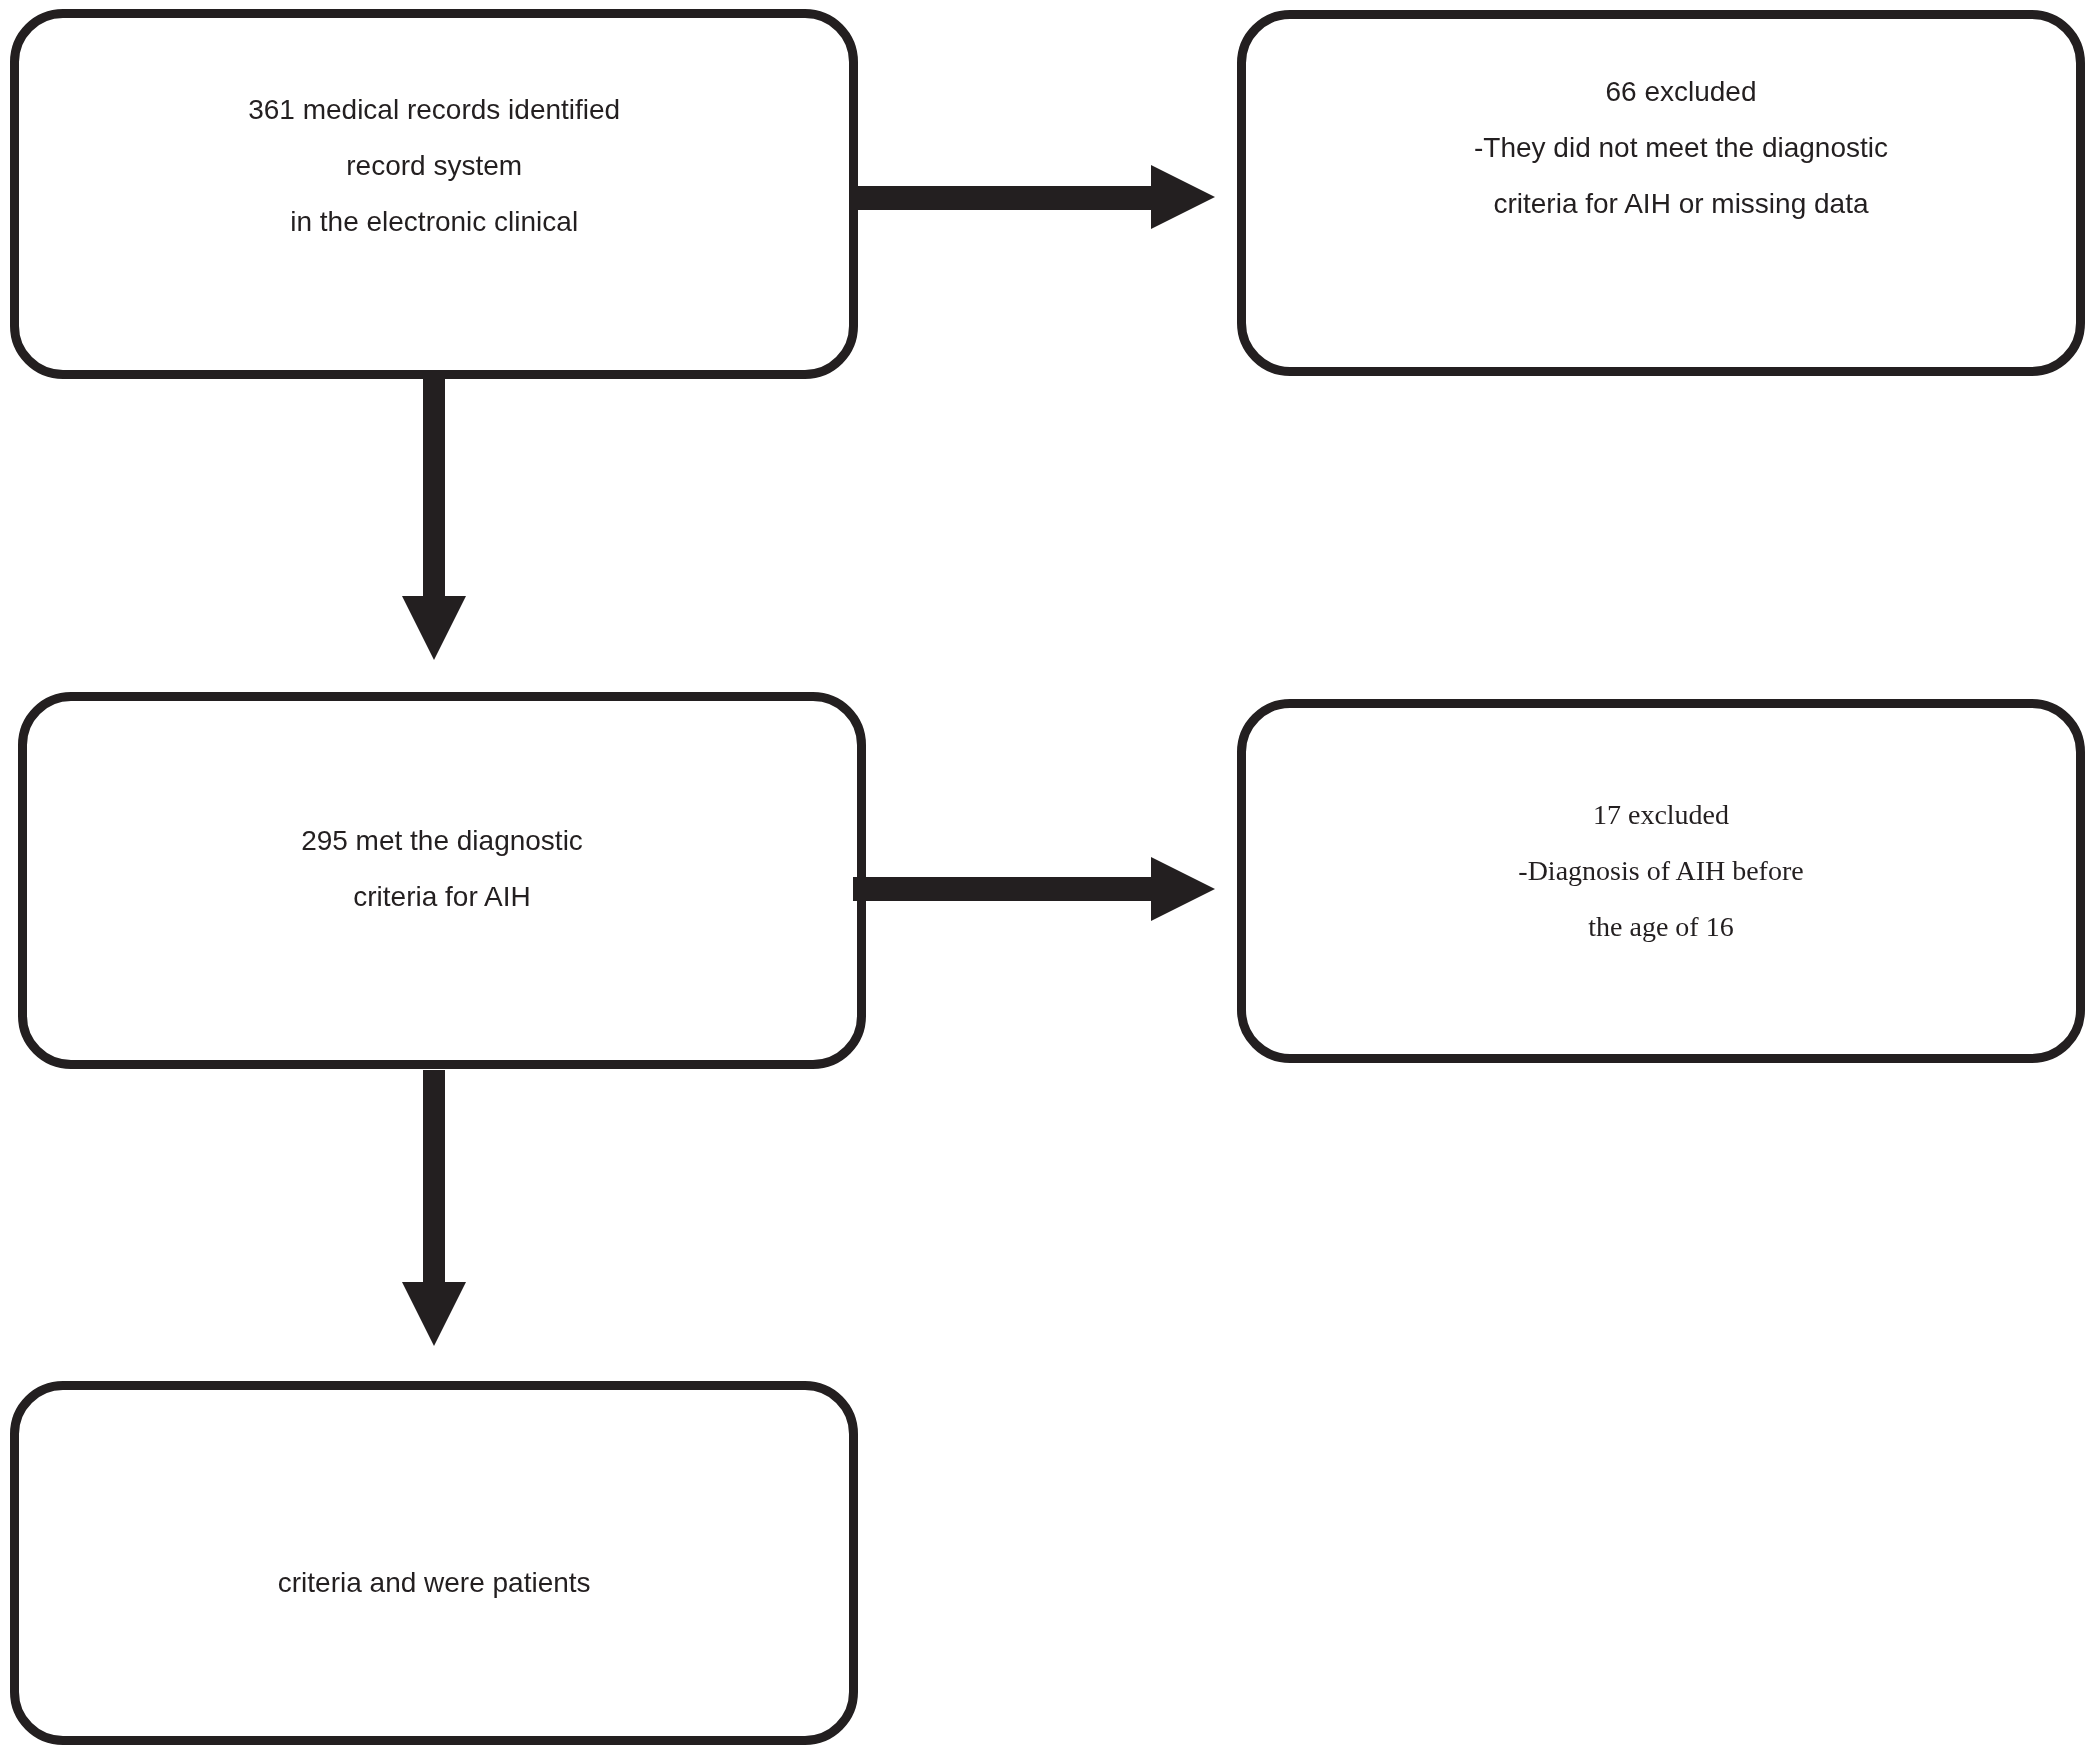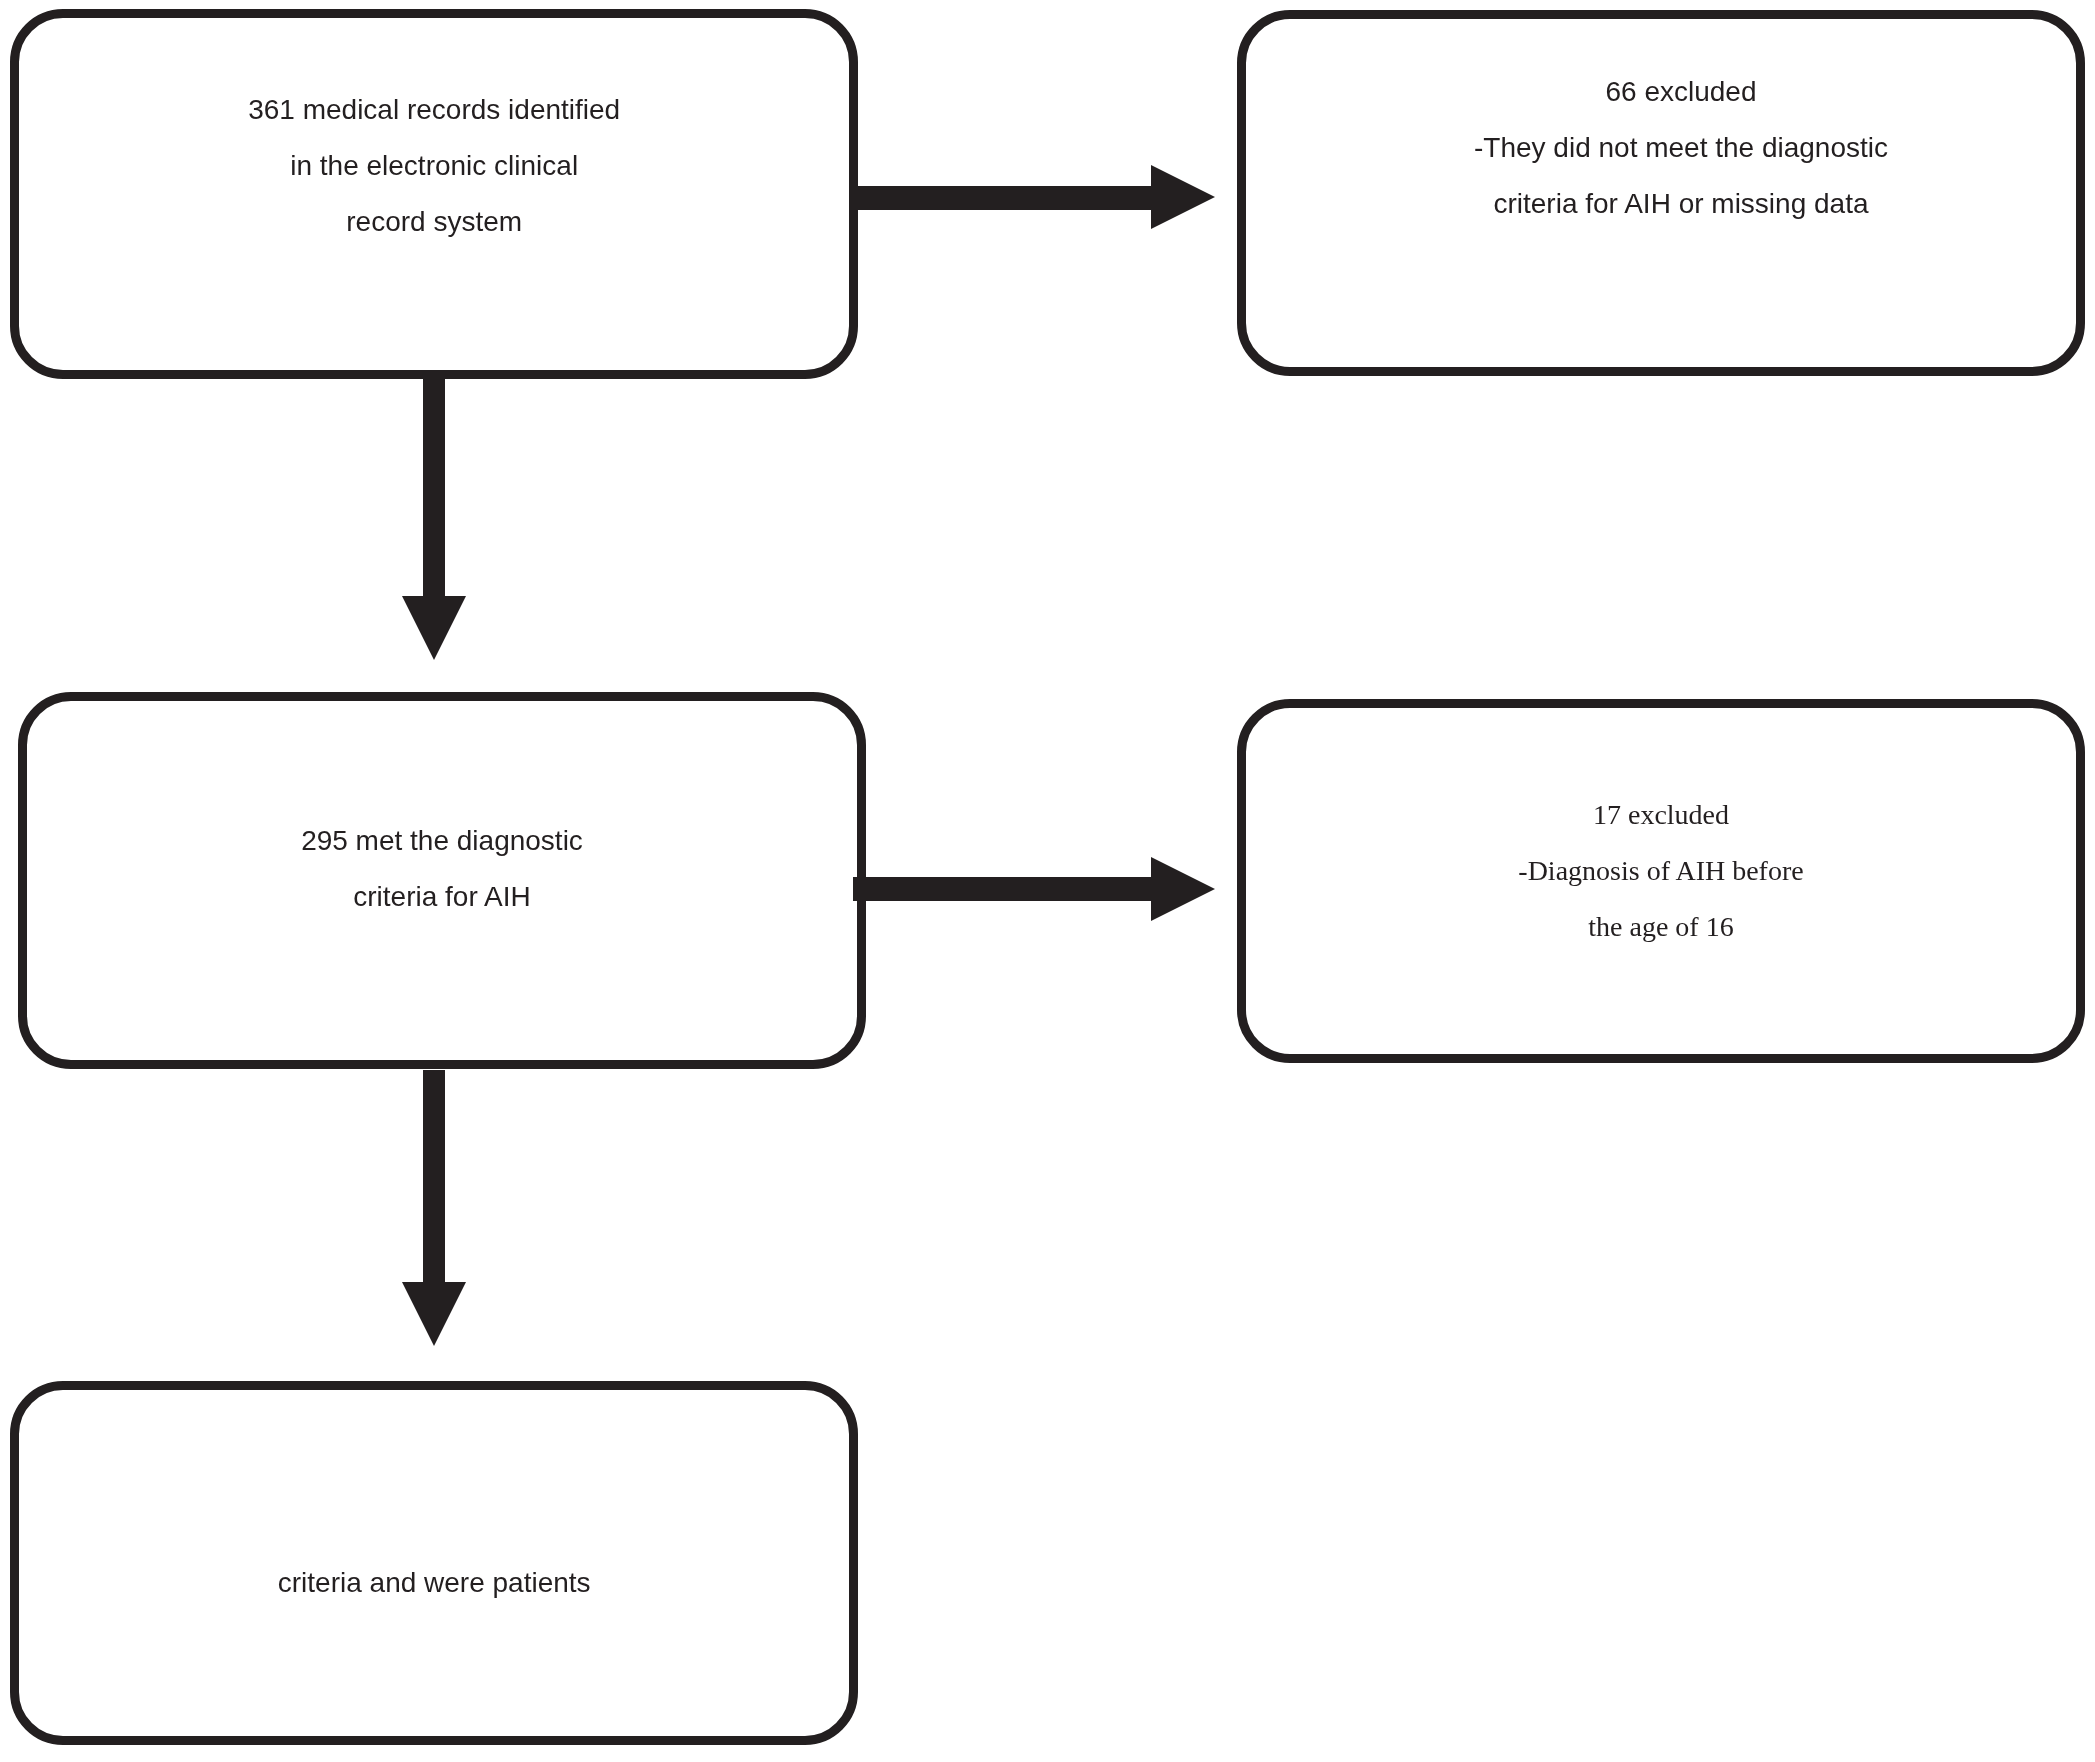--- a/index.html
+++ b/index.html
@@ -71,22 +71,22 @@
               border-top: 64px solid var(--ink); }
 </style>
 </head>
 <body>
 
 <div class="canvas">
 
   <div class="box" id="box-records">
     <div class="txt">
       <div>361 medical records identified</div>
+      <div>record system</div>
       <div>in the electronic clinical</div>
-      <div>record system</div>
     </div>
   </div>
 
   <div class="box" id="box-excl66">
     <div class="txt">
       <div>66 excluded</div>
       <div>-They did not meet the diagnostic</div>
       <div>criteria for AIH or missing data</div>
     </div>
   </div>

